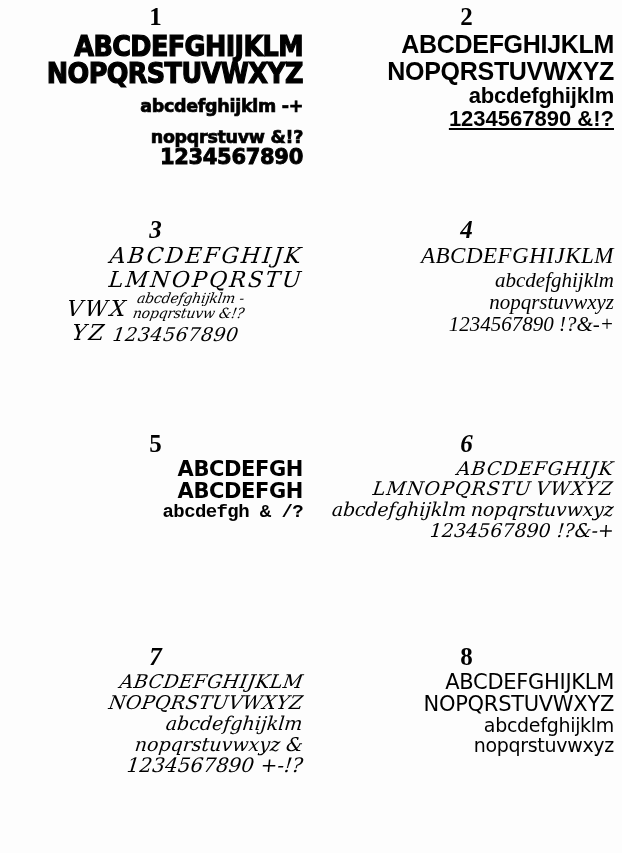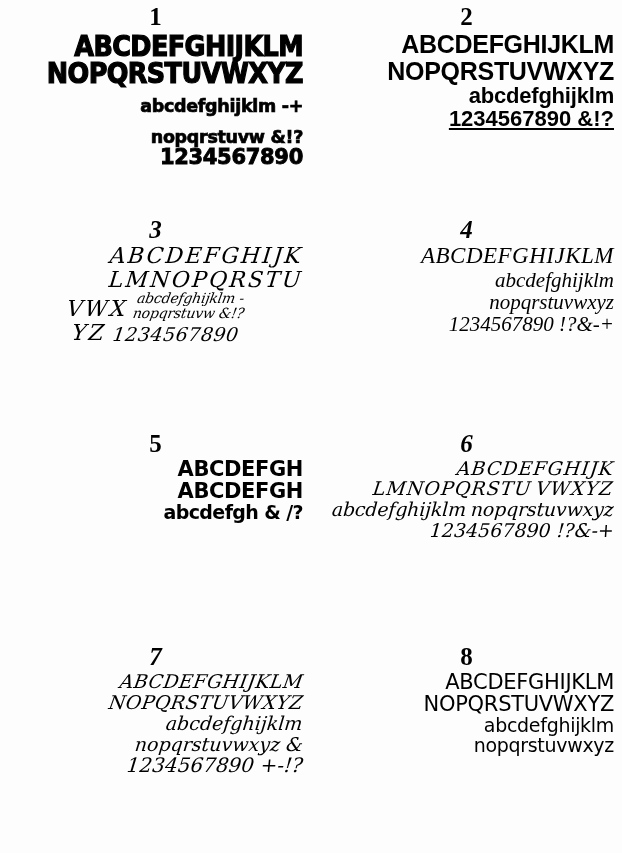--- a/index.html
+++ b/index.html
@@ -141,21 +141,21 @@
   .s4 .upper { font-size: 23px; letter-spacing: 0.5px; }
   .s4 .lower { font-size: 21px; letter-spacing: 0px; }
   .s4 .digits { font-size: 21px; letter-spacing: 0px; }
 
   
   .s5 {
     font-family: "DejaVu Sans", sans-serif;
     font-weight: bold;
   }
   .s5 .upper { font-size: 21px; letter-spacing: -0.4px; }
-  .s5 .lower { font-size: 19px; letter-spacing: -0.6px; }
+  .s5 .lower { font-size: 19px; letter-spacing: -0.6px; font-family: Liberation Mono, monospace; }
   .s5 .digits { font-size: 20px; letter-spacing: -0.6px; }
 
   
   .s6 {
     font-family: "DejaVu Serif", serif;
     font-style: italic;
   }
   .s6 .upper {
     font-size: 19px;
     letter-spacing: 1px;

